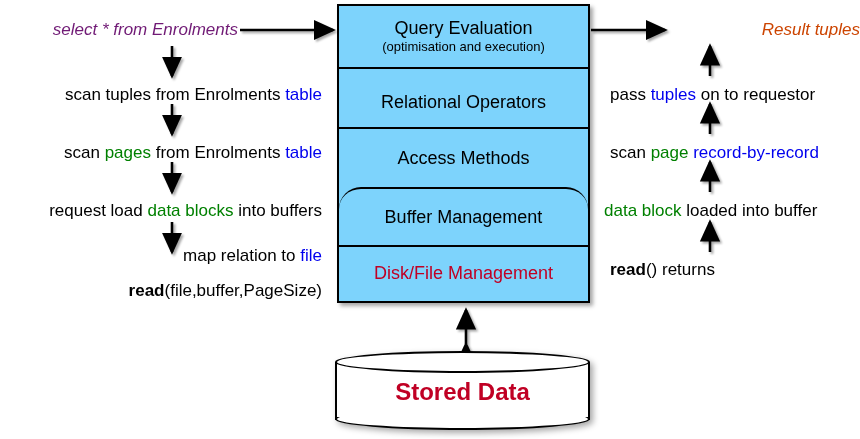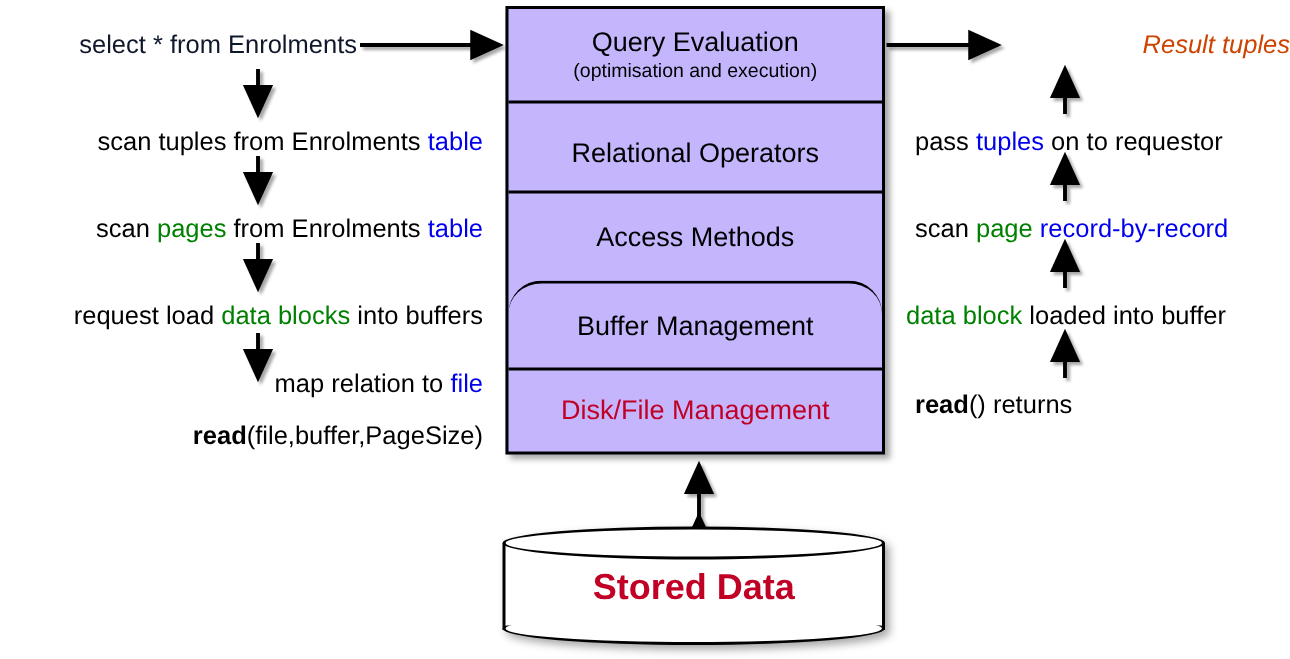--- a/index.html
+++ b/index.html
@@ -3,21 +3,21 @@
 <meta charset="utf-8">
 <style>
   html,body{margin:0;padding:0;background:#ffffff;}
   body{width:860px;height:439px;position:relative;overflow:hidden;
        font-family:"Liberation Sans","DejaVu Sans",sans-serif;color:#000;}
   .stage{position:absolute;left:0;top:0;width:860px;height:439px;}
   .abs{position:absolute;}
 
   
   #stack{left:337px;top:4px;width:253px;height:299px;
-         border:2.5px solid #000;background:#c4b5fd;
+         border:2.5px solid #000;background:#7dd3fc;
          box-shadow:3px 3px 4px rgba(0,0,0,0.35);
          box-sizing:border-box;}
   .layer{position:absolute;left:0;width:100%;box-sizing:border-box;
          display:flex;flex-direction:column;align-items:center;
          justify-content:center;text-align:center;}
   .layer + .layer{border-top:2.5px solid #000;}
   #layer0{top:0;height:61px;}
   #layer1{top:61px;height:68px;border-top:2.5px solid #000;}
   #layer2{top:121px;height:60px;border-top:2.5px solid #000;}
   #layer3{top:181px;height:58px;border-top:2.5px solid #000;border-radius:22px;}
@@ -38,21 +38,21 @@
   #cylbot{position:absolute;left:0;top:57px;width:255px;height:22px;
           border:2.5px solid #000;border-radius:50%;background:#fff;
           box-sizing:border-box;clip-path:inset(9px -6px -6px -6px);}
   #cyllabel{position:absolute;left:0;top:27px;width:255px;text-align:center;
             font-size:24px;font-weight:bold;color:#c00024;}
 
   
   .lbl{font-size:17px;line-height:21px;white-space:nowrap;}
   .lblL{text-align:right;}
   .lblR{text-align:left;}
-  .orange{color:#0f172a;}
+  .orange{color:#701a75;font-style:italic;}
   .orangeIt{color:#cc4400;font-style:italic;}
   .blue{color:#0000ee;}
   .green{color:#008000;}
   .bold{font-weight:bold;}
 
   
   svg.ov{position:absolute;left:0;top:0;width:860px;height:439px;
          overflow:visible;pointer-events:none;}
 </style>
 </head>

